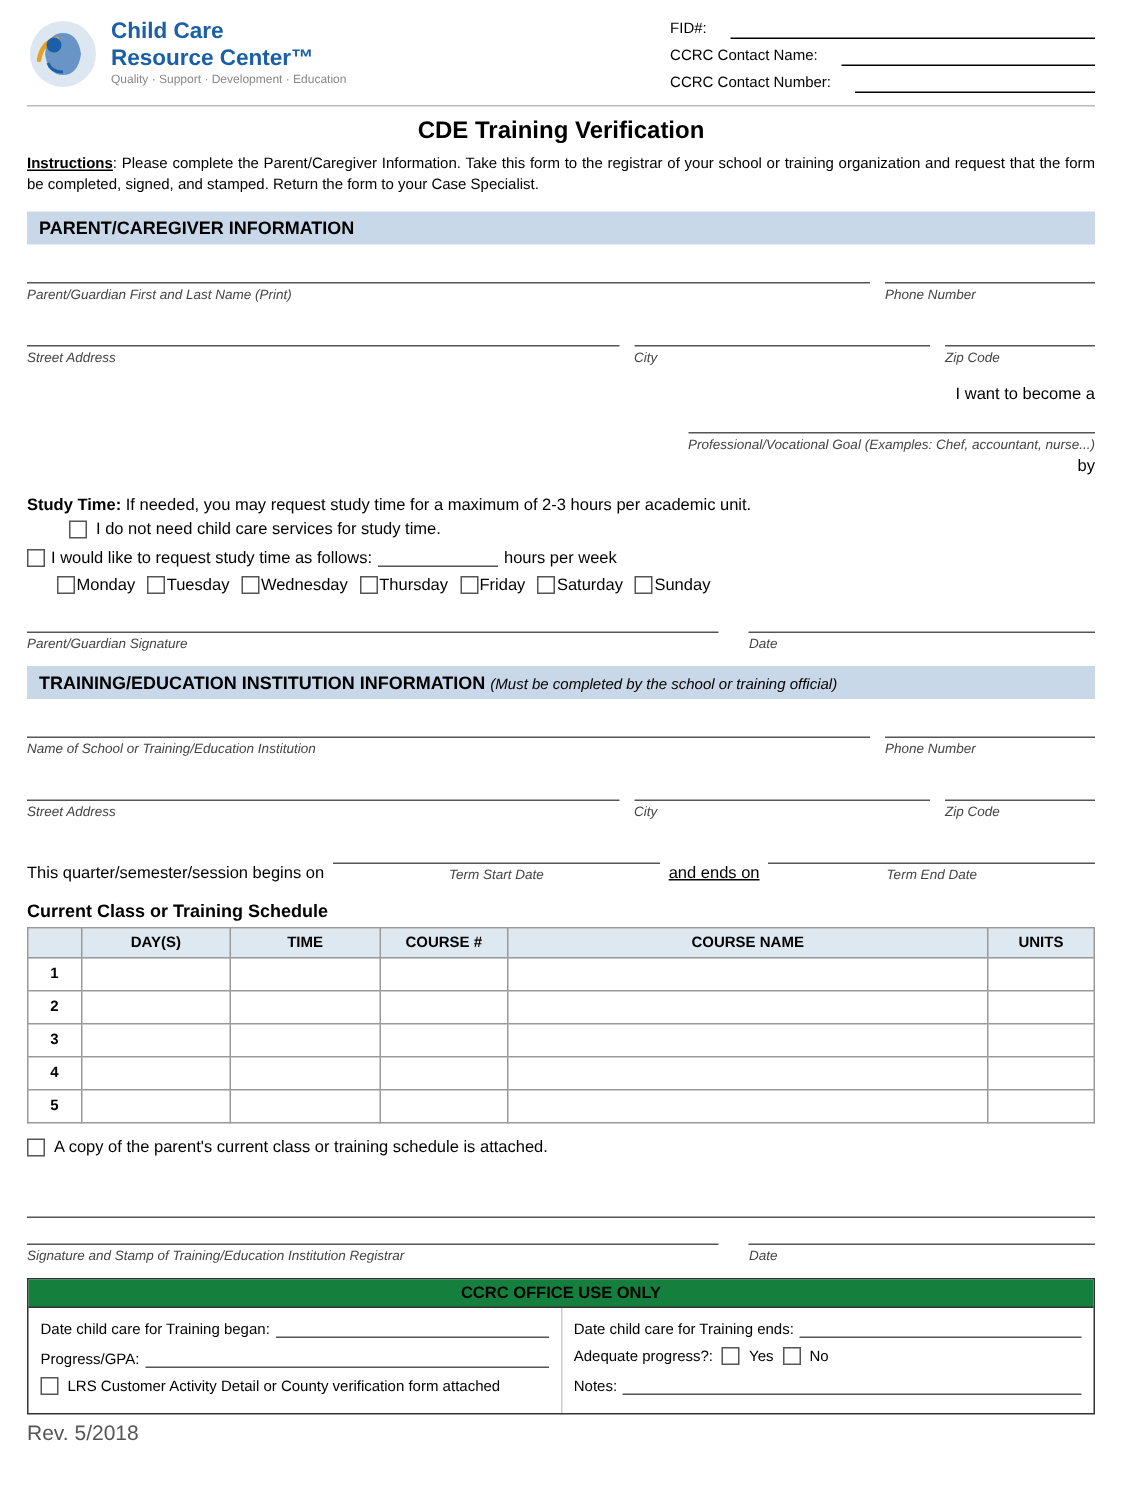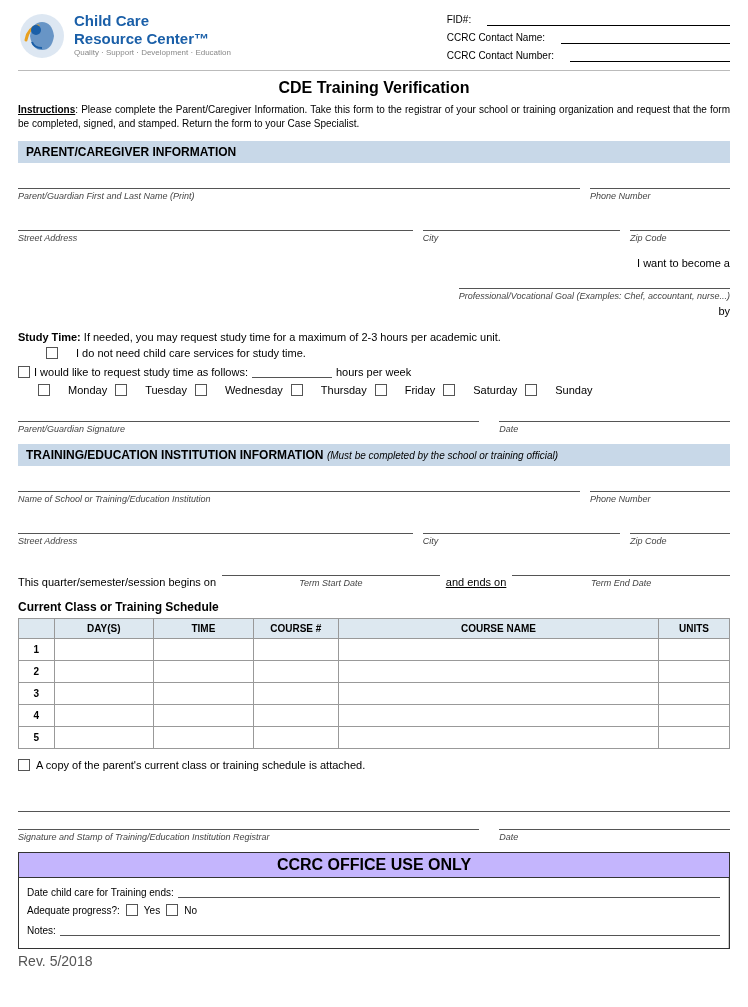--- a/index.html
+++ b/index.html
@@ -144,21 +144,21 @@
     .study-time-section {
       margin-bottom: 10px;
     }
     .study-time-title {
       font-size: 11px;
       margin-bottom: 4px;
     }
     .checkbox-row {
       display: flex;
       align-items: center;
-      gap: 18px;
+      gap: 6px;
       margin-bottom: 3px;
       font-size: 11px;
       padding-left: 28px;
     }
     .checkbox-input {
       width: 12px;
       height: 12px;
       border: 1px solid #555;
       display: inline-block;
       vertical-align: middle;
@@ -181,21 +181,21 @@
       align-items: center;
       gap: 8px;
       flex-wrap: wrap;
       padding-left: 20px;
       font-size: 11px;
       margin-bottom: 6px;
     }
     .day-item {
       display: flex;
       align-items: center;
-      gap: 18px;
+      gap: 1px;
     }
     
     .sig-row {
       display: flex;
       gap: 20px;
       margin-bottom: 10px;
       margin-top: 8px;
       align-items: flex-end;
     }
     .sig-group {
@@ -255,24 +255,24 @@
       align-items: flex-end;
       border-top: 1px solid #555;
       padding-top: 2px;
     }
     
     .ccrc-box {
       border: 1px solid #333;
       margin-top: 4px;
     }
     .ccrc-box-title {
-      background: #c4b5fd;
+      background: #15803d;
       text-align: center;
       font-weight: bold;
-      font-size: 16px;
+      font-size: 11px;
       padding: 3px;
       border-bottom: 1px solid #333;
     }
     .ccrc-box-content {
       display: flex;
       gap: 0;
     }
     .ccrc-col {
       flex: 1;
       padding: 6px 8px;
@@ -570,20 +570,34 @@
   <div class="sig-group-date">
     <div class="field-line"></div>
     <div class="field-label">Date</div>
   </div>
 </div>
 
 <div class="ccrc-box">
   <div class="ccrc-box-title">CCRC OFFICE USE ONLY</div>
   <div class="ccrc-box-content">
 
+    <div class="ccrc-col">
+      <div class="ccrc-field-row">
+        <span>Date child care for Training began:</span>
+        <div class="ccrc-field-line"></div>
+      </div>
+      <div class="ccrc-field-row">
+        <span>Progress/GPA:</span>
+        <div class="ccrc-field-line"></div>
+      </div>
+      <div class="ccrc-check-row">
+        <div class="checkbox-input"></div>
+        <span>LRS Customer Activity Detail or County verification form attached</span>
+      </div>
+    </div>
 
     <div class="ccrc-col">
       <div class="ccrc-field-row">
         <span>Date child care for Training ends:</span>
         <div class="ccrc-field-line"></div>
       </div>
       <div class="ccrc-check-row">
         <span>Adequate progress?:</span>
         <div class="checkbox-input"></div>
         <span>Yes</span>

